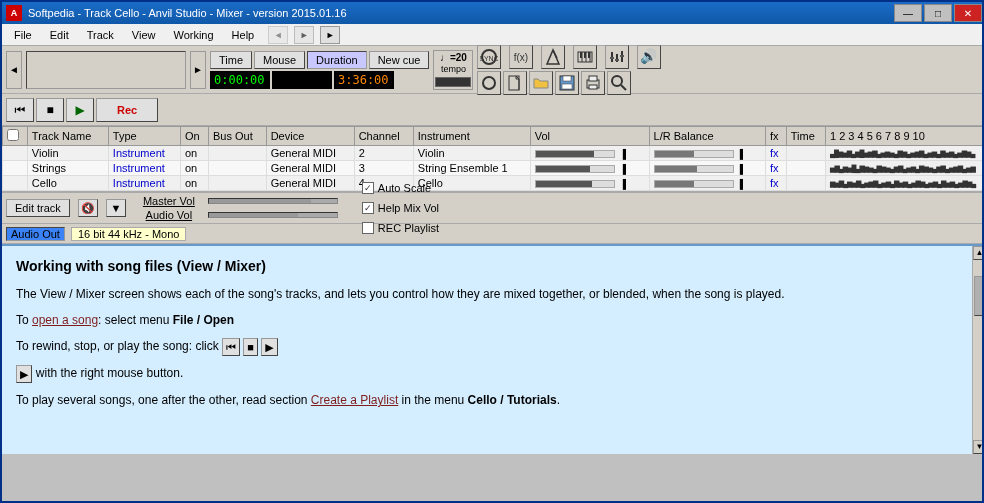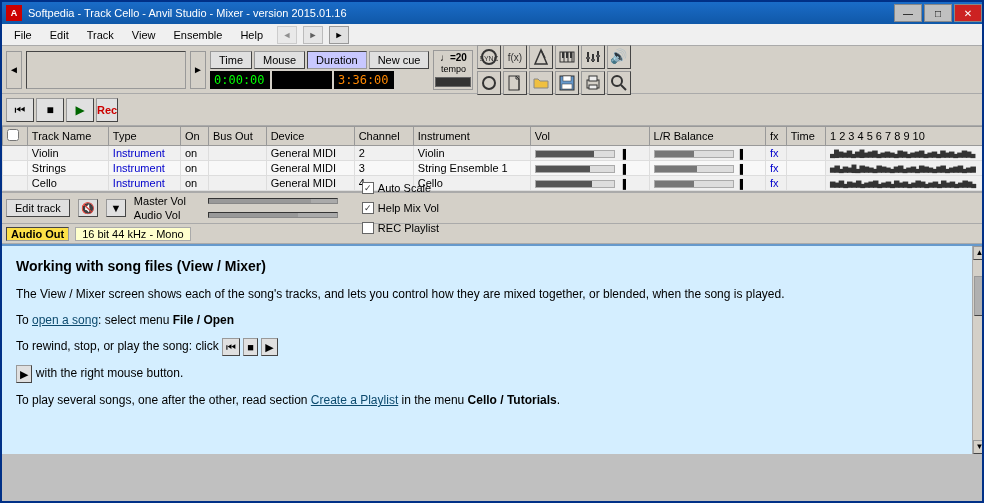--- a/index.html
+++ b/index.html
@@ -207,21 +207,21 @@
       height: 24px;
       background: #e0e0e0;
       border: 1px outset #999;
       display: flex;
       align-items: center;
       justify-content: center;
       cursor: pointer;
       font-size: 12px;
     }
     .rec-btn {
-      padding: 0 0;
+      padding: 0 20px;
       height: 24px;
       background: #e0e0e0;
       border: 1px outset #999;
       display: flex;
       align-items: center;
       justify-content: center;
       cursor: pointer;
       font-size: 11px;
       font-weight: bold;
     }
@@ -325,21 +325,22 @@
       gap: 2px;
       font-size: 11px;
     }
     .vol-line {
       display: flex;
       align-items: center;
       gap: 4px;
     }
     .vol-label {
       width: 70px;
-      text-align: left;
+      text-align: center;
+      text-decoration: underline;
     }
     .slider-track {
       width: 130px;
       height: 6px;
       background: #aaa;
       border: 1px inset #888;
       position: relative;
       cursor: pointer;
     }
 
@@ -372,24 +373,23 @@
       display: flex;
       align-items: center;
       padding: 1px 4px;
       background: #d4d0c8;
       border-bottom: 1px solid #aaa;
       height: 20px;
       gap: 6px;
       font-size: 11px;
     }
     .audio-out-label {
-      background: #fde047;
+      background: #3b82f6;
       border: 1px inset #999;
       padding: 0 4px;
-      font-weight: bold;
     }
     .audio-format {
       background: #ffffcc;
       border: 1px solid #aaa;
       padding: 0 6px;
       font-size: 11px;
     }
 
     
     #info-panel {
@@ -414,21 +414,21 @@
       display: inline-flex;
       align-items: center;
       gap: 1px;
       border: 1px outset #999;
       background: #e0e0e0;
       padding: 0 3px;
       font-size: 11px;
       vertical-align: middle;
     }
     .link-text {
-      color: #0c4a6e;
+      color: #7f1d1d;
       text-decoration: underline;
       cursor: pointer;
     }
     .scrollbar-right {
       position: absolute;
       right: 0;
       top: 0;
       width: 14px;
       height: 100%;
       background: #d4d0c8;
@@ -495,21 +495,21 @@
       <div class="title-btn">□</div>
       <div class="title-btn close">✕</div>
     </div>
   </div>
 
   <div id="menu-bar">
     <span class="menu-item">File</span>
     <span class="menu-item">Edit</span>
     <span class="menu-item">Track</span>
     <span class="menu-item">View</span>
-    <span class="menu-item">Ensemble</span>
+    <span class="menu-item">Working</span>
     <span class="menu-item">Help</span>
     <div class="menu-nav-btn disabled">◄</div>
     <div class="menu-nav-btn disabled" style="opacity:0.6;">►</div>
     <div class="menu-nav-btn">►</div>
   </div>
 
   <div id="toolbar">
 
     <div style="display:flex;align-items:center;">
       <div class="scroll-arrow" style="height:38px;width:16px;">◄</div>
@@ -533,21 +533,21 @@
     </div>
 
     <div class="tempo-box">
       <span style="font-size:10px;font-weight:bold;">♩=20</span>
       <span style="font-size:9px;">tempo</span>
       <div style="width:36px;height:10px;background:#333;border:1px solid #666;margin-top:2px;"></div>
     </div>
 
     <div class="toolbar-icons">
       <div style="display:flex;flex-direction:column;gap:2px;">
-        <div style="display:flex;gap:2px;">
+        <div style="display:flex;gap:8px;">
           <div class="tb-icon">
             <svg width="18" height="18" viewBox="0 0 18 18">
                 <circle cx="9" cy="9" r="7" fill="none" stroke="#333" stroke-width="2"></circle>
                 <text x="9" y="13" text-anchor="middle" font-size="7" fill="#333">SYNC</text>
               </svg>
           </div>
           <div class="tb-icon">
             <svg width="18" height="18" viewBox="0 0 18 18">
                 <text x="9" y="13" text-anchor="middle" font-size="10" fill="#333">f(x)</text>
               </svg>

